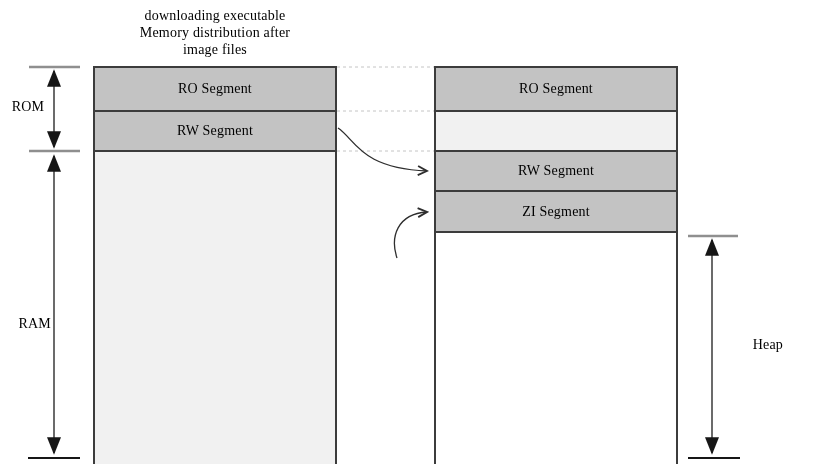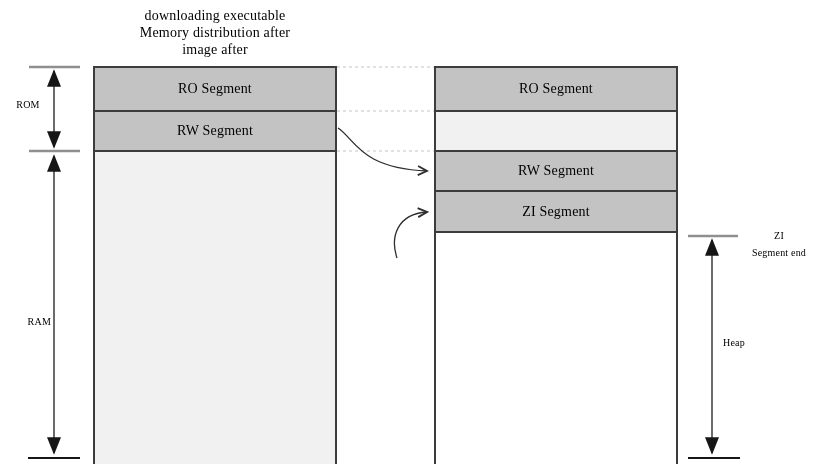--- a/index.html
+++ b/index.html
@@ -34,25 +34,25 @@
 
   
   .title{
     position:absolute;width:244px;text-align:center;
     font-size:14px;line-height:17px;letter-spacing:.2px;
   }
   .title-left{left:93px;top:7px;}
   .title-right{left:434px;top:15px;}
 
   
-  .side-label{position:absolute;font-size:10px;letter-spacing:.2px;}
+  .side-label{position:absolute;font-size:14px;letter-spacing:.2px;}
   .lbl-rom{left:5px;top:99px;width:46px;text-align:center;}
   .lbl-ram{left:5px;top:316px;width:46px;text-align:right;}
   .lbl-zi-end{left:729px;top:227px;width:100px;text-align:center;line-height:17px;}
-  .lbl-heap{left:723px;top:337px;width:60px;text-align:left;}
+  .lbl-heap{left:723px;top:337px;width:60px;text-align:right;}
 
   
   .dash{stroke:var(--dashed-line,#c4c4c4);stroke-width:1;stroke-dasharray:3 3;fill:none;}
   .tick-gray{stroke:var(--tick-gray,#8f8f8f);stroke-width:2.5;}
   .tick-black{stroke:var(--tick-black,#161616);stroke-width:2;}
   .extent{stroke:var(--arrow-line,#6b6b6b);stroke-width:2;}
   .curve{stroke:var(--curve-line,#2e2e2e);stroke-width:1.3;fill:none;}
 </style>
 </head>
 <body>
@@ -92,21 +92,21 @@
       <line class="tick-black" x1="688" y1="458" x2="740" y2="458"></line>
     </g>
 
     <path class="curve" d="M338,128 C356,140 360,168 427,171" marker-end="url(#vee)"></path>
     <path class="curve" d="M397,258 C390,237 397,214 427,212" marker-end="url(#vee)"></path>
   </svg>
 
   <div class="title title-left">
     <div>downloading executable</div>
     <div>Memory distribution after</div>
-    <div>image after</div>
+    <div>image files</div>
   </div>
 
 
   <div class="column col-left">
     <div class="seg dark sep h44">
       <span>RO Segment</span>
     </div>
     <div class="seg dark sep h40">
       <span>RW Segment</span>
     </div>
@@ -122,20 +122,16 @@
       <span>RW Segment</span>
     </div>
     <div class="seg dark sep h41">
       <span>ZI Segment</span>
     </div>
   </div>
 
   <div class="side-label lbl-rom">ROM</div>
   <div class="side-label lbl-ram">RAM</div>
 
-  <div class="side-label lbl-zi-end">
-    <div>ZI</div>
-    <div>Segment end</div>
-  </div>
 
   <div class="side-label lbl-heap">Heap</div>
 
 </div>
 
 </body></html>

